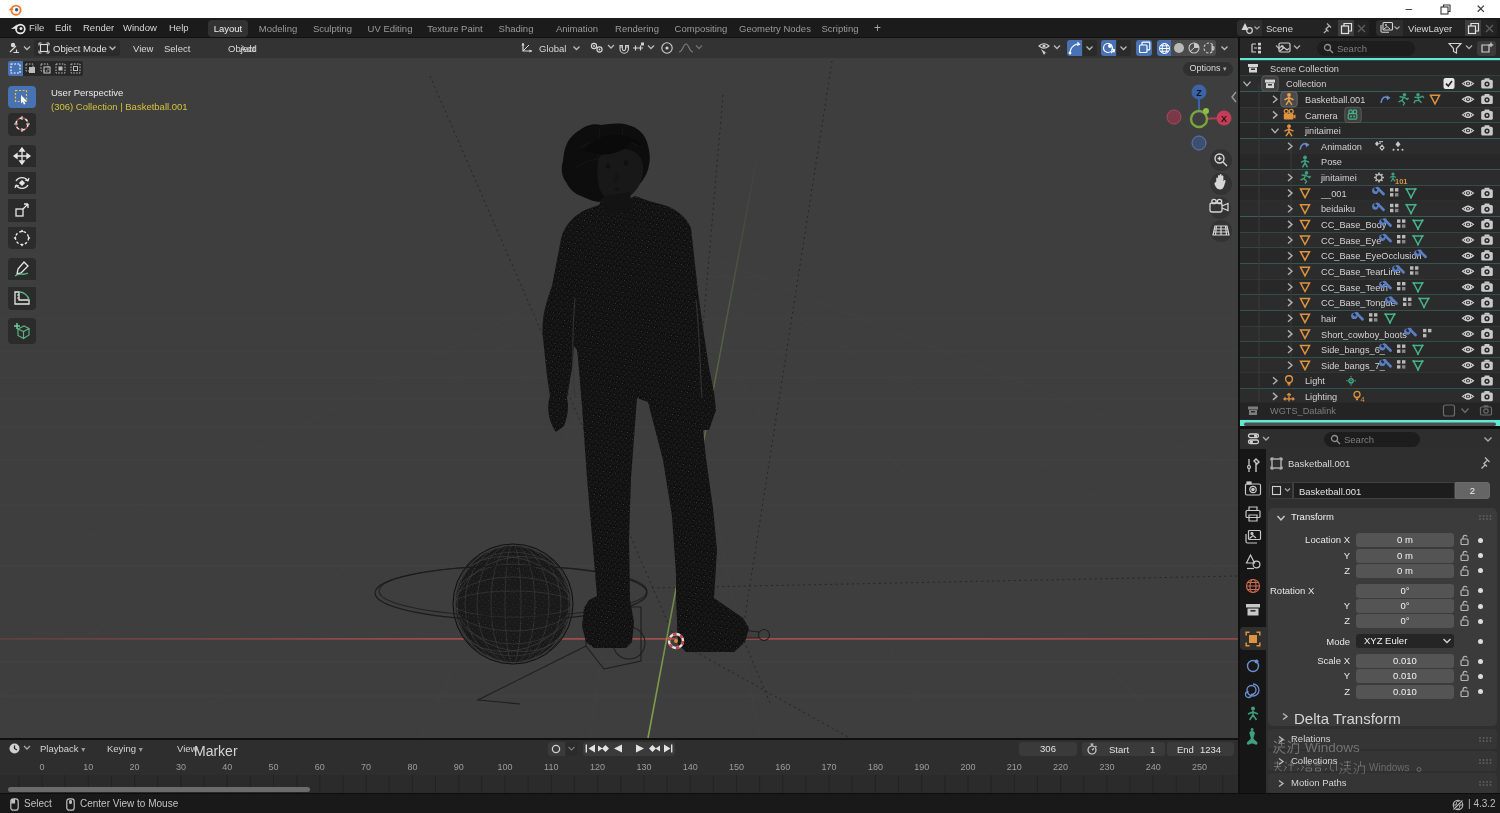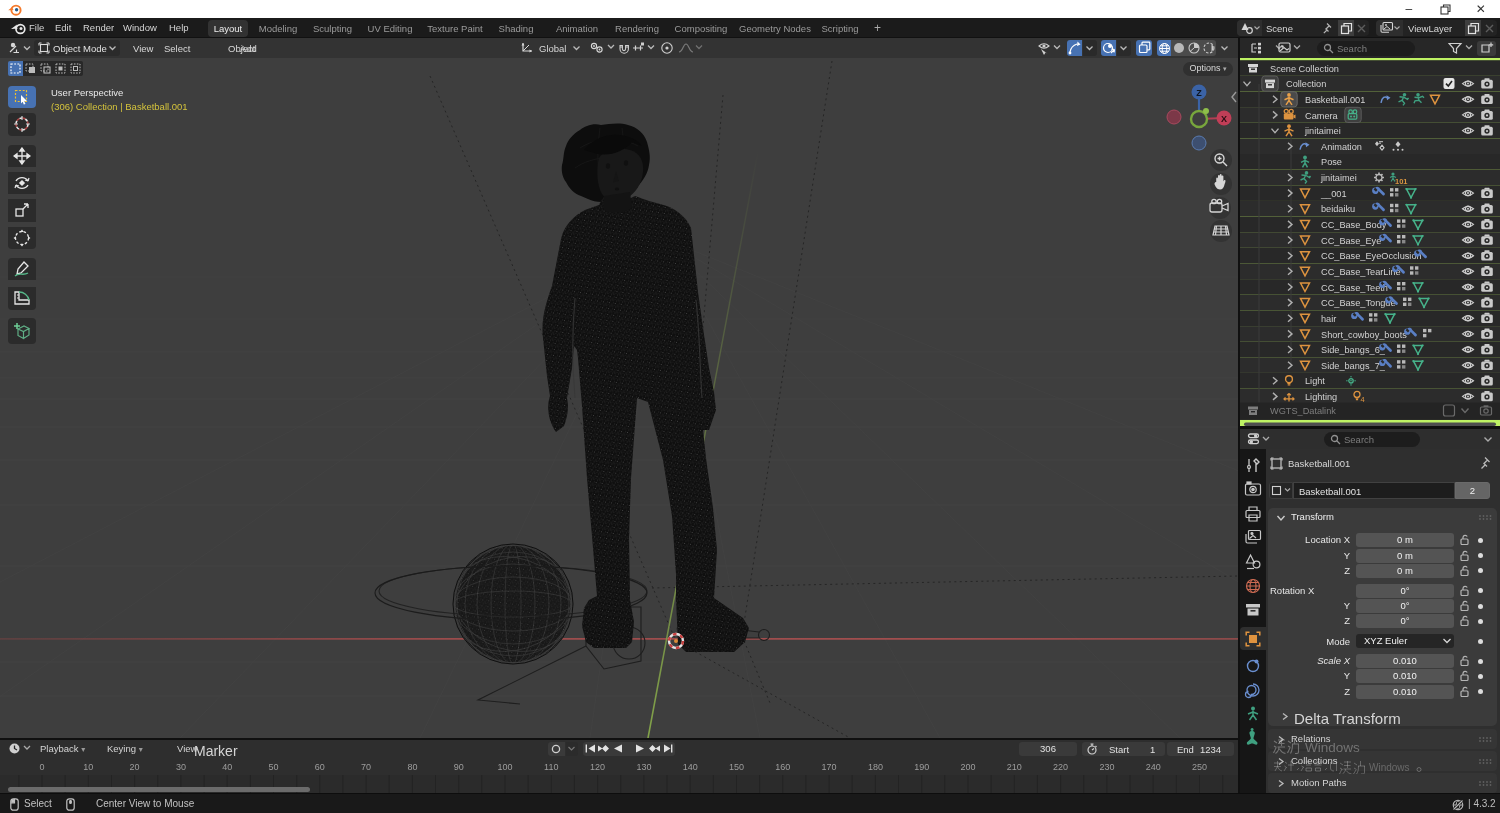--- a/index.html
+++ b/index.html
@@ -15,21 +15,21 @@
   #topbar { left:0; top:18px; width:1500px; height:20px; background:#1b1b1b; border-bottom:1px solid #111; }
   .menuitem { position:absolute; top:4px; color:#d5d5d5; font-size:9.5px; }
   .tab { position:absolute; top:1.5px; height:17px; line-height:17px; border-radius:4px; color:#9b9b9b; font-size:9.5px; text-align:center; }
   .tab.active { background:#323232; color:#ececec; }
   
   #vpheader { left:0; top:38px; width:1238px; height:20px; background:#333333; }
   #viewport { left:0; top:58px; width:1238px; height:680px; background:#3e3e3e; overflow:hidden; }
   .hmenu { position:absolute; top:4.5px; color:#d8d8d8; font-size:9.5px; }
   
   #outheader { left:1240px; top:38px; width:260px; height:20px; background:#272727; }
-  #outliner  { left:1240px; top:58px; width:260px; height:369px; background:#bef264; }
+  #outliner  { left:1240px; top:58px; width:260px; height:369px; background:#5eead4; }
   #propheader{ left:1240px; top:429px; width:260px; height:20px; background:#2e2e2e; }
   #propbody  { left:1240px; top:449px; width:260px; height:344px; background:#2f2f2f; overflow:hidden; }
   #vsep  { left:1238px; top:38px; width:2px; height:755px; background:#101010; }
   #hsep1 { left:1240px; top:426px; width:260px; height:3px; background:#101010; }
   #hsep2 { left:0; top:738px; width:1238px; height:2px; background:#101010; }
   
   #tlheader { left:0; top:740px; width:1238px; height:17px; background:#2e2e2e; }
   #tlruler  { left:0; top:757px; width:1238px; height:18px; background:#2e2e2e; }
   #tlbody   { left:0; top:775px; width:1238px; height:18px; background:#2b2b2b; }
   
@@ -1039,21 +1039,21 @@
           <path d="M4 5 V3.4 a2.2 2.2 0 0 1 4.2 -0.8" fill="none" stroke="#b5b5b5" stroke-width="1.2"></path>
         </svg>
     <div class="abs" style="left:238px;top:169.5px;width:5px;height:5px;border-radius:50%;background:#dcdcdc;"></div>
     <div class="abs" style="left:62px;top:186.5px;width:48px;text-align:right;color:#e6e6e6;font-size:9.5px;">Mode</div>
     <div class="abs" style="left:116px;top:185.0px;width:98px;height:14px;background:#252525;border-radius:3px;"></div>
     <div class="abs" style="left:124px;top:185.5px;color:#f2f2f2;font-size:9.5px;">XYZ Euler</div>
     <svg class="abs" style="left:202px;top:189.0px" width="10" height="7" viewBox="0 0 10 7">
           <path d="M1.5 1 l3.5 3.5 3.5-3.5" stroke="#d5d5d5" stroke-width="1.3" fill="none"></path>
         </svg>
     <div class="abs" style="left:238px;top:189.5px;width:5px;height:5px;border-radius:50%;background:#dcdcdc;"></div>
-    <div class="abs" style="left:30px;top:206.0px;width:80px;text-align:right;color:#e6e6e6;font-size:9.5px;font-style:italic;">Scale X</div>
+    <div class="abs" style="left:30px;top:206.0px;width:80px;text-align:right;color:#e6e6e6;font-size:9.5px;">Scale X</div>
     <div class="abs" style="left:116px;top:205.0px;width:98px;height:14px;background:#545454;border-radius:3px;color:#f2f2f2;font-size:9.5px;text-align:center;line-height:14px;">0.010</div>
     <svg class="abs" style="left:219px;top:206.0px" width="12" height="12" viewBox="0 0 12 12">
           <rect x="2" y="5" width="7" height="5.5" rx="1" fill="none" stroke="#b5b5b5" stroke-width="1.2"></rect>
           <path d="M4 5 V3.4 a2.2 2.2 0 0 1 4.2 -0.8" fill="none" stroke="#b5b5b5" stroke-width="1.2"></path>
         </svg>
     <div class="abs" style="left:238px;top:209.5px;width:5px;height:5px;border-radius:50%;background:#dcdcdc;"></div>
     <div class="abs" style="left:30px;top:221.0px;width:80px;text-align:right;color:#e6e6e6;font-size:9.5px;">Y</div>
     <div class="abs" style="left:116px;top:220.0px;width:98px;height:14px;background:#545454;border-radius:3px;color:#f2f2f2;font-size:9.5px;text-align:center;line-height:14px;">0.010</div>
     <svg class="abs" style="left:219px;top:221.0px" width="12" height="12" viewBox="0 0 12 12">
           <rect x="2" y="5" width="7" height="5.5" rx="1" fill="none" stroke="#b5b5b5" stroke-width="1.2"></rect>
@@ -1289,21 +1289,21 @@
     <svg class="abs" style="left:10px;top:4px" width="9" height="13" viewBox="0 0 9 13">
       <rect x="0.8" y="0.8" width="7.4" height="11.4" rx="2.5" fill="none" stroke="#c2c2c2" stroke-width="1.2"></rect>
       <path d="M0.8 5 H4.5 V0.8" stroke="#c2c2c2" stroke-width="1.2" fill="none"></path>
       <rect x="1.2" y="1.2" width="3" height="3.6" fill="#c2c2c2"></rect>
     </svg>
     <div class="abs" style="left:24px;top:4px;">Select</div>
     <svg class="abs" style="left:66px;top:4px" width="9" height="13" viewBox="0 0 9 13">
       <rect x="0.8" y="0.8" width="7.4" height="11.4" rx="2.5" fill="none" stroke="#c2c2c2" stroke-width="1.2"></rect>
       <rect x="3.1" y="2" width="2.8" height="4" rx="1.2" fill="#c2c2c2"></rect>
     </svg>
-    <div class="abs" style="left:96px;top:4px;">Center View to Mouse</div>
+    <div class="abs" style="left:80px;top:4px;">Center View to Mouse</div>
     <svg class="abs" style="left:1452px;top:4.5px" width="12" height="12" viewBox="0 0 12 12">
       <circle cx="6" cy="6" r="4.8" fill="none" stroke="#b9b9b9" stroke-width="1.1"></circle>
       <path d="M1.2 6 h9.6 M6 1.2 a7 7 0 0 1 0 9.6 M6 1.2 a7 7 0 0 0 0 9.6" fill="none" stroke="#b9b9b9" stroke-width="1"></path>
       <path d="M1.5 10.5 L10.5 1.5" stroke="#191919" stroke-width="2.4"></path>
       <path d="M1.5 10.5 L10.5 1.5" stroke="#b9b9b9" stroke-width="1.1"></path>
     </svg>
     <div class="abs" style="left:1468px;top:4px;color:#bdbdbd;">| 4.3.2</div>
   </div>
 
 </div>

